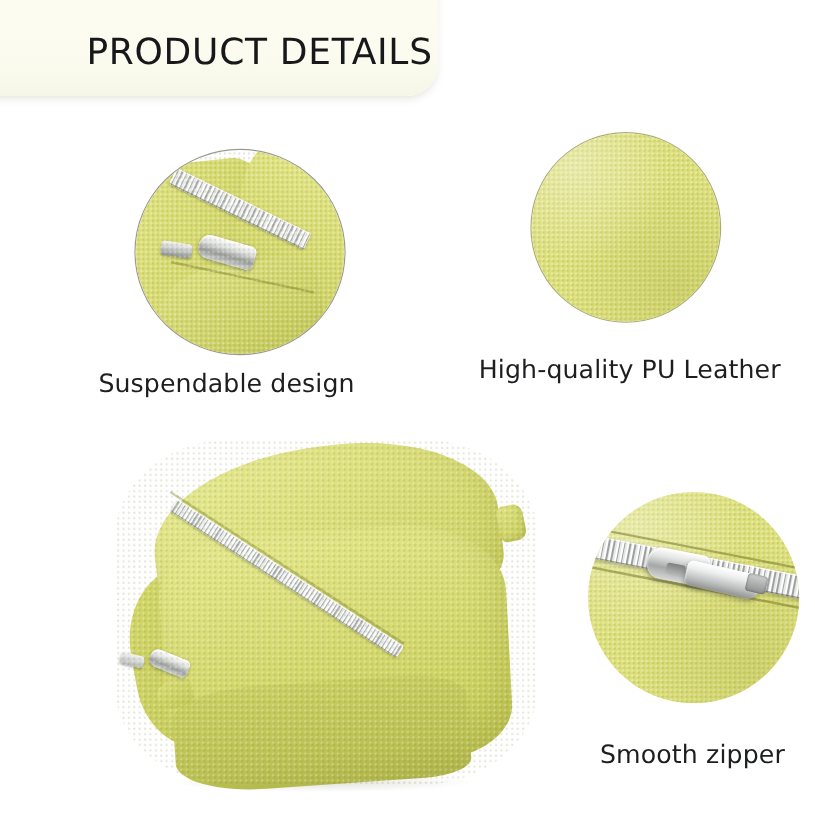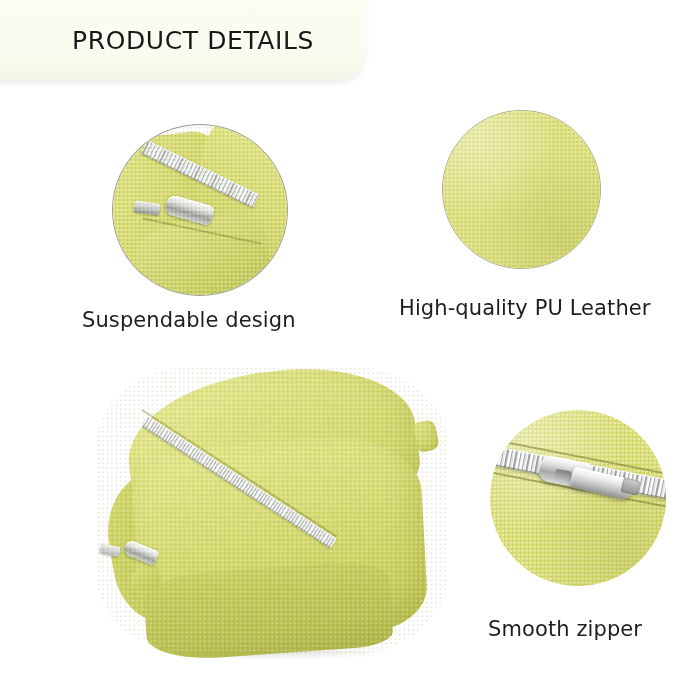--- a/index.html
+++ b/index.html
@@ -26,21 +26,21 @@
     background: linear-gradient(180deg, #fcfcf2 0%, #fbfbef 62%, #f6f6e8 100%);
     border-bottom-right-radius: 26px;
     border-bottom-left-radius: 4px;
     box-shadow: 0 3px 7px -2px rgba(120,120,100,0.22);
   }
   .header-title {
     position: absolute;
     left: 72px;
     top: 26px;
     font-family: "DejaVu Sans", sans-serif;
-    font-size: 25px;
+    font-size: 30px;
     font-weight: 400;
     letter-spacing: 0.6px;
     color: #17181a;
     white-space: nowrap;
   }
 
   
   .circle-fig {
     position: absolute;
     border-radius: 50%;
@@ -336,21 +336,21 @@
     position: absolute;
     font-family: "DejaVu Sans", sans-serif;
     font-size: 21px;
     font-weight: 400;
     color: #1d1e20;
     white-space: nowrap;
     letter-spacing: 0.1px;
   }
   #cap-suspendable { left: 82px;  top: 308px; text-align: center; }
   #cap-leather     { left: 399px; top: 296px; }
-  #cap-zipper      { left: 488px; top: 617px; }
+  #cap-zipper      { left: 500px; top: 617px; }
 </style>
 </head>
 <body>
 
 <div class="header-banner"></div>
 <div class="header-title">PRODUCT DETAILS</div>
 
 <div class="circle-fig" id="fig-suspendable">
   <div class="panel-left"></div>
   <div class="panel-right"></div>

